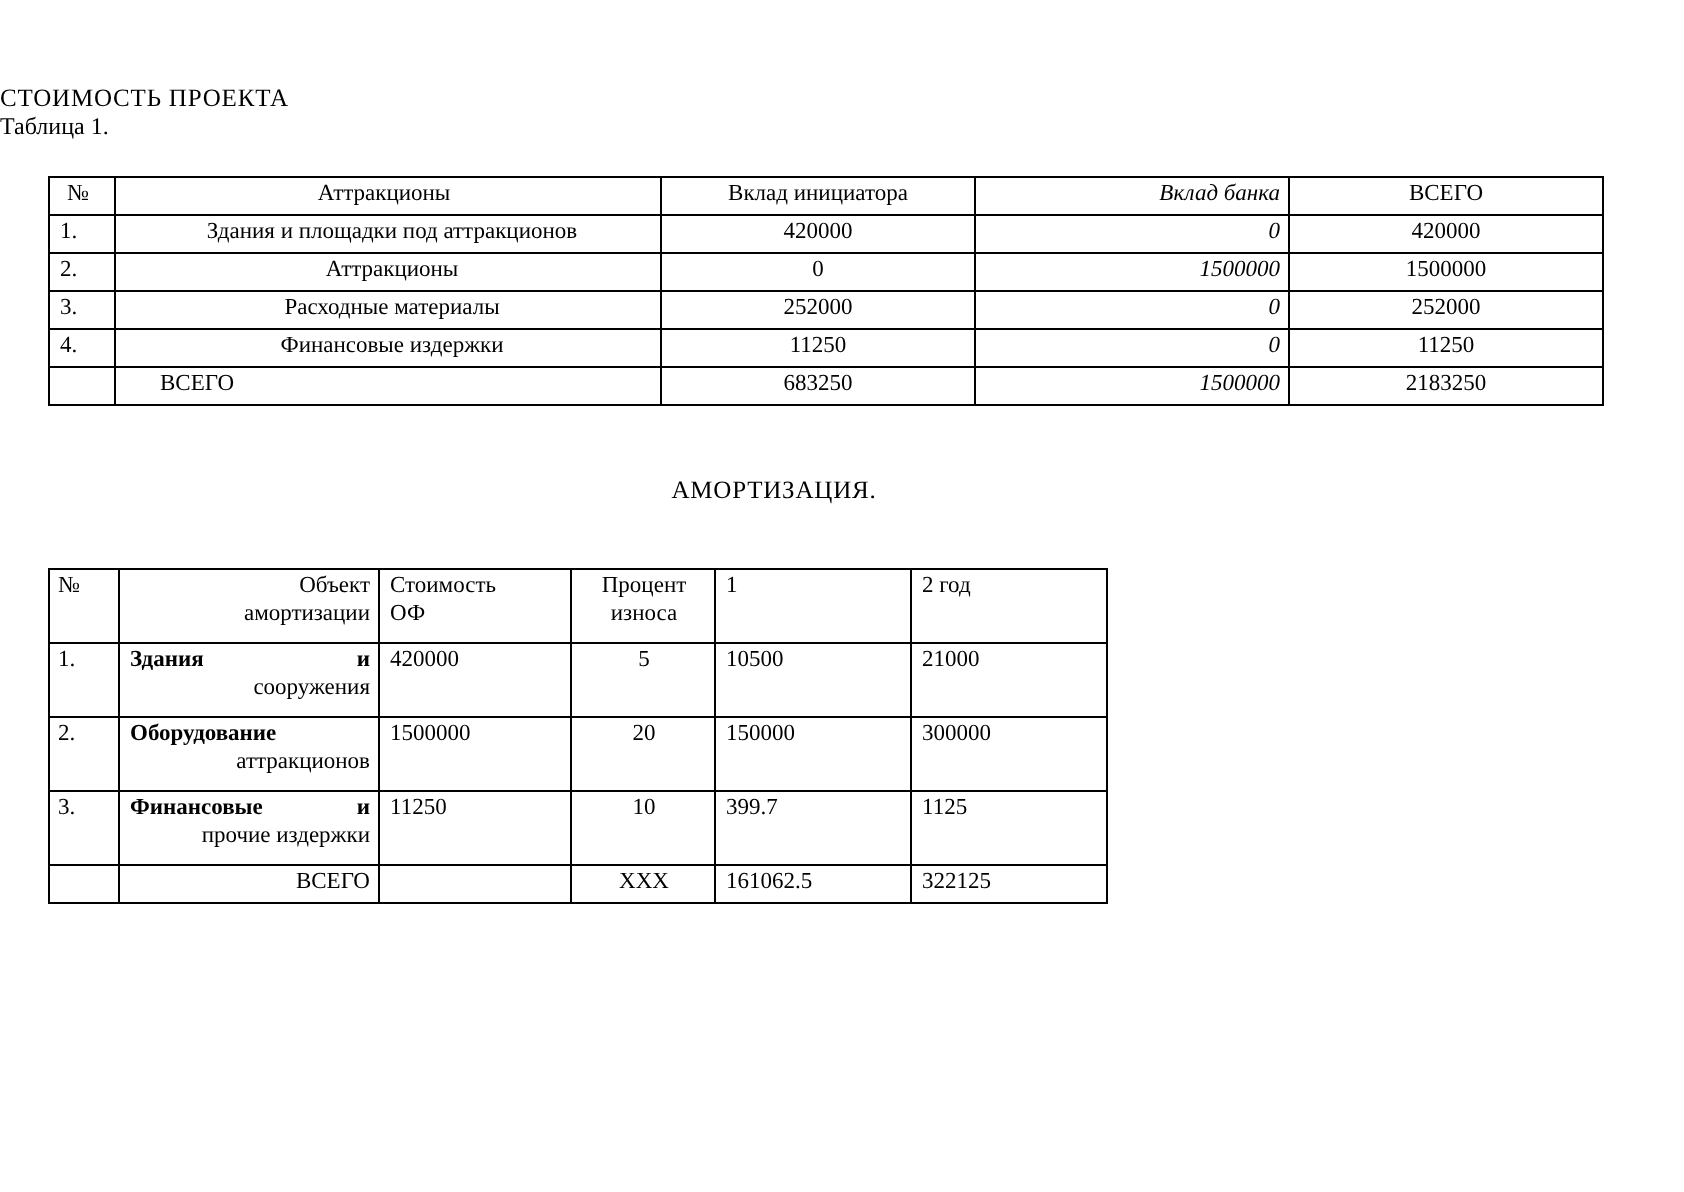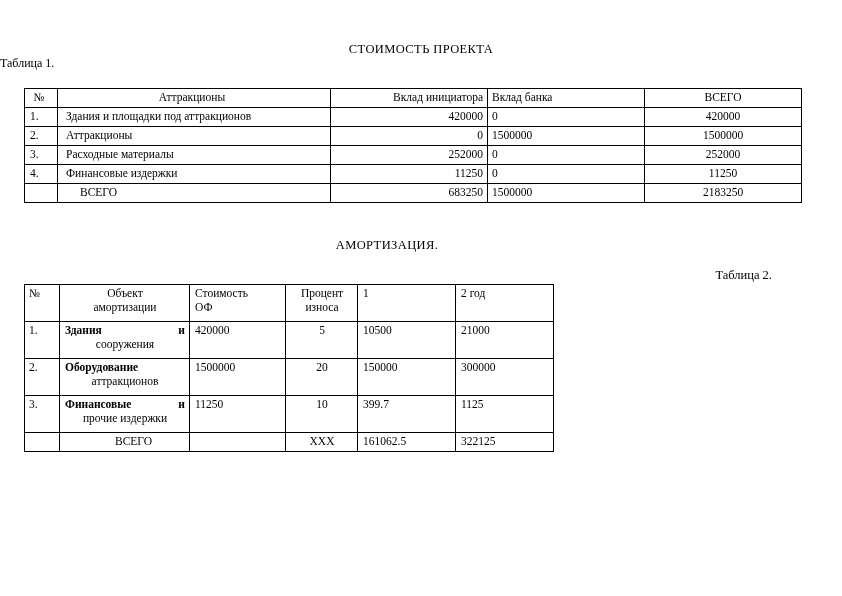--- a/index.html
+++ b/index.html
@@ -21,21 +21,21 @@
     height: 596px;
     box-sizing: border-box;
   }
 
   
   .title-1 {
     position: absolute;
     top: 42px;
     left: 0;
     width: 842px;
-    text-align: center;
+    text-align: left;
     font-size: 12.5px;
     letter-spacing: 0.4px;
   }
   .caption-1 {
     position: absolute;
     top: 56px;
     left: 0;
     width: 772px;
     text-align: left;
     font-size: 12px;
@@ -56,23 +56,23 @@
 
   
   #table-1 {
     position: absolute;
     top: 88px;
     left: 24px;
     width: 748px;
   }
   #table-1 td { height: 16px; }
   #table-1 .c-num    { width: 28px;  text-align: left;   padding-left: 5px; }
-  #table-1 .c-name   { width: 268px; text-align: left;   padding-left: 8px; }
-  #table-1 .c-init   { width: 148px; text-align: right; }
-  #table-1 .c-bank   { width: 148px; text-align: left; }
+  #table-1 .c-name   { width: 268px; text-align: center;   padding-left: 8px; }
+  #table-1 .c-init   { width: 148px; text-align: center; }
+  #table-1 .c-bank   { width: 148px; text-align: right; font-style: italic; }
   #table-1 .c-total  { width: 148px; text-align: center; }
   #table-1 thead td.c-name,
   #table-1 thead td.c-num { text-align: center; padding-left: 0; }
   #table-1 thead td { text-align: center; }
   #table-1 .row-total .c-num { border-right: 1px solid #000; }
   #table-1 .row-total .c-name { text-align: left; padding-left: 22px; }
 
   
   .title-2 {
     position: absolute;
@@ -94,21 +94,21 @@
 
   
   #table-2 {
     position: absolute;
     top: 284px;
     left: 24px;
     width: 472px;
   }
   #table-2 td { height: 16px; }
   #table-2 .c-num    { width: 26px;  text-align: left; padding-left: 4px; }
-  #table-2 .c-obj    { width: 120px; text-align: center; padding-left: 5px; }
+  #table-2 .c-obj    { width: 120px; text-align: right; padding-left: 5px; }
   #table-2 .c-cost   { width: 86px;  text-align: left; padding-left: 5px; margin-top: 31px; }
   #table-2 .c-pct    { width: 62px;  text-align: center; padding-left: 5px; }
   #table-2 .c-y1     { width: 88px;  text-align: left; padding-left: 5px; }
   #table-2 .c-y2     { width: 88px;  text-align: left; padding-left: 5px; }
 
   #table-2 .tall { height: 34px; }
   .justify-two {
     display: flex;
     justify-content: space-between;
     font-weight: bold;
@@ -168,21 +168,20 @@
         <td class="c-num"></td>
         <td class="c-name">ВСЕГО</td>
         <td class="c-init">683250</td>
         <td class="c-bank">1500000</td>
         <td class="c-total">2183250</td>
       </tr>
     </tbody>
   </table>
 
   <div class="title-2">АМОРТИЗАЦИЯ.</div>
-  <div class="caption-2">Таблица 2.</div>
 
   <table class="doc" id="table-2">
     <thead>
       <tr>
         <td class="c-num tall">№</td>
         <td class="c-obj tall">
           <span class="obj-wrap">Объект</span>
           <span class="obj-line2">амортизации</span>
         </td>
         <td class="c-cost tall">

